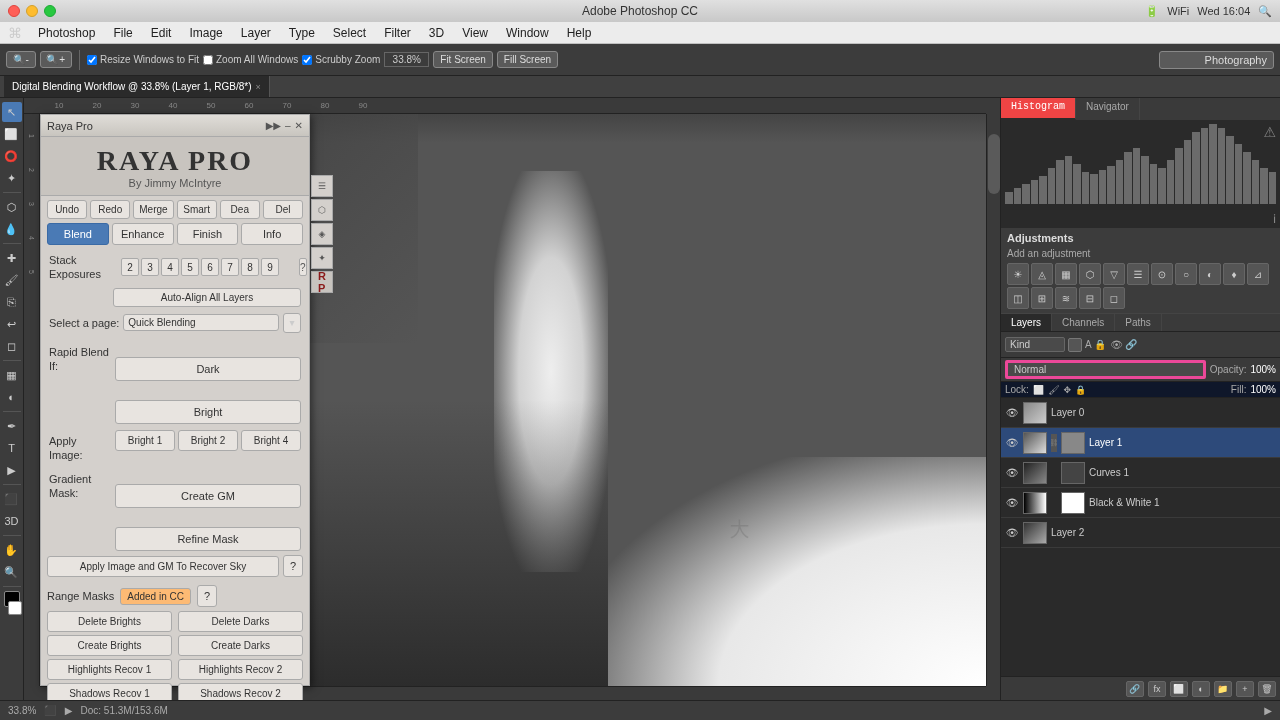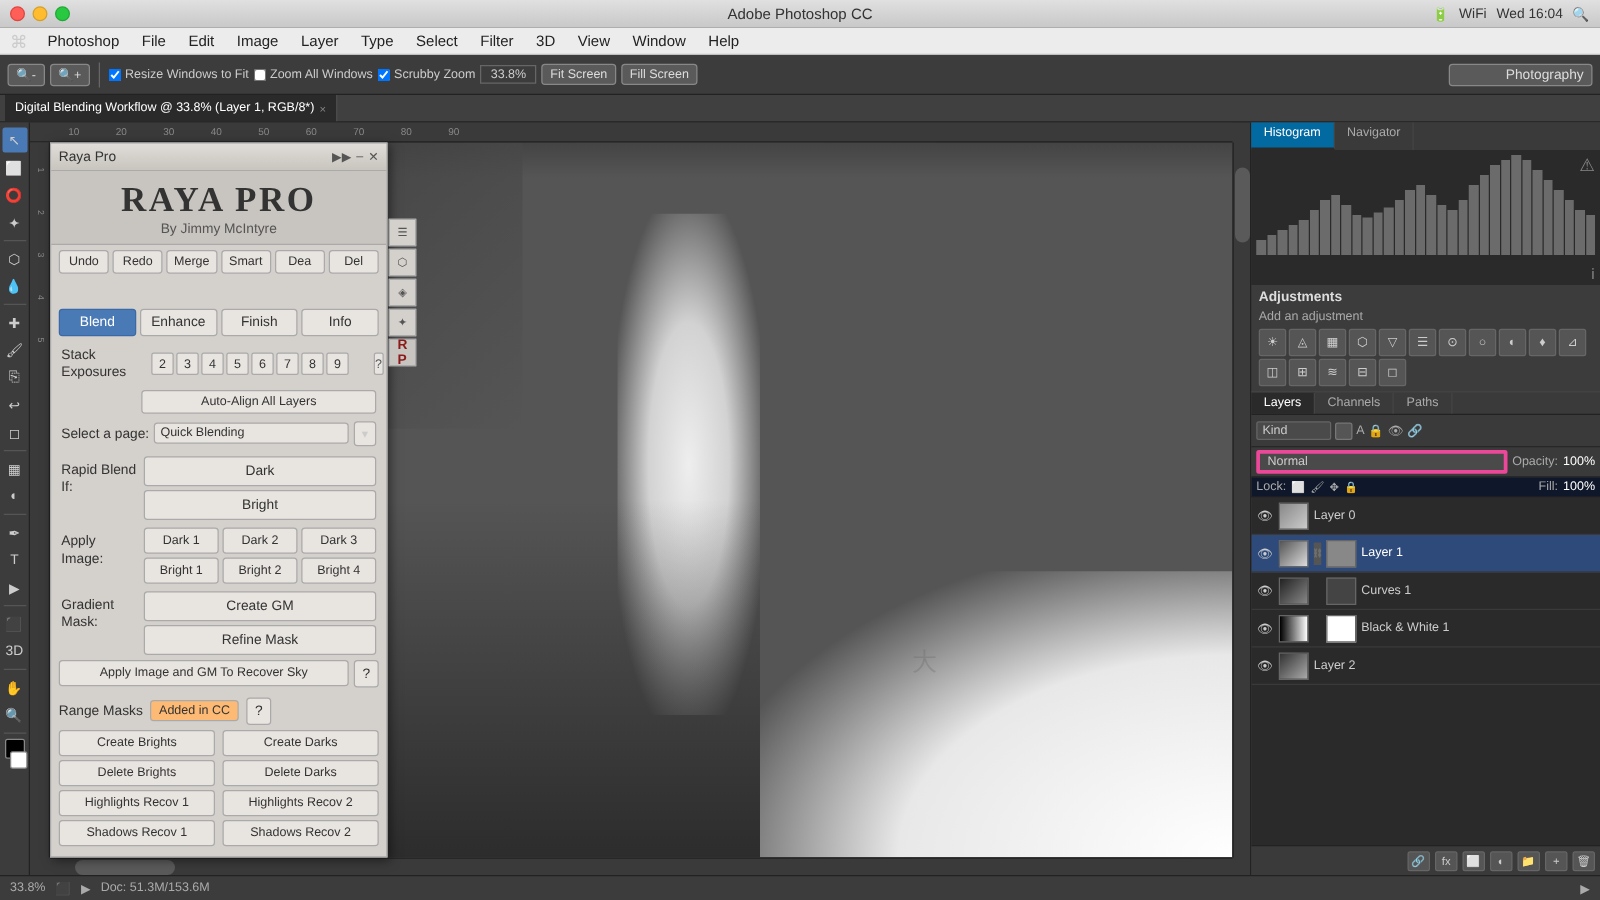--- a/index.html
+++ b/index.html
@@ -74,21 +74,21 @@
       background:
         radial-gradient(ellipse at 55% 30%, #fff 0%, #e8e8e8 10%, transparent 40%),
         radial-gradient(ellipse at 60% 50%, #f0f0f0 0%, transparent 50%),
         linear-gradient(180deg, #555 0%, #444 20%, #888 40%, #666 60%, #3a3a3a 80%, #555 100%);
     }
 
     
     .right-panel { width: 280px; background: #3c3c3c; display: flex; flex-direction: column; border-left: 1px solid #222; }
     .hist-tabs { display: flex; height: 22px; background: #3a3a3a; }
     .hist-tab { padding: 3px 10px; font-size: 10px; color: #aaa; cursor: pointer; border-right: 1px solid #444; }
-    .hist-tab.active { background: #0369a1; color: #fff; border-bottom: 2px solid #2a2a2a; }
+    .hist-tab.active { background: #ef4444; color: #fff; border-bottom: 2px solid #2a2a2a; font-family: Liberation Mono, monospace; }
     .hist-canvas { height: 88px; background: #2a2a2a; position: relative; overflow: hidden; padding: 4px; }
     .hist-bars { display: flex; align-items: flex-end; height: 80px; gap: 1px; }
     .hist-bar { flex: 1; background: #888; opacity: 0.7; min-width: 1px; }
 
     
     .adj-panel { padding: 4px 6px; border-bottom: 1px solid #444; }
     .adj-title { font-size: 11px; color: #ddd; font-weight: bold; margin-bottom: 4px; }
     .adj-add { font-size: 10px; color: #aaa; margin-bottom: 4px; }
     .adj-icons { display: flex; flex-wrap: wrap; gap: 2px; }
     .adj-icon { width: 22px; height: 22px; background: #555; border: 1px solid #666; border-radius: 2px; display: flex; align-items: center; justify-content: center; font-size: 10px; color: #ccc; cursor: pointer; }
@@ -145,21 +145,21 @@
 
     .raya-btn-row { display: flex; gap: 3px; padding: 4px 6px; flex-shrink: 0; }
     .raya-btn {
       flex: 1; padding: 3px 4px; background: #e8e4e0; border: 1px solid #aaa;
       border-radius: 3px; text-align: center; cursor: pointer; font-size: 10px; color: #333;
     }
 
     .raya-tabs { display: flex; gap: 3px; padding: 0 6px 4px; flex-shrink: 0; }
     .raya-tab {
       flex: 1; padding: 4px 4px; background: #e8e4e0; border: 1px solid #aaa;
-      border-radius: 3px; text-align: center; cursor: pointer; font-size: 11px; color: #333; margin-top: 24px;
+      border-radius: 3px; text-align: center; cursor: pointer; font-size: 11px; color: #333;
     }
     .raya-tab.active { background: #4a7ab5; color: white; border-color: #3a6aa5; }
 
     .raya-stack { display: flex; align-items: center; gap: 20px; padding: 4px 8px; flex-shrink: 0; }
     .raya-stack-nums { display: flex; gap: 2px; }
     .raya-num-btn {
       width: 18px; height: 18px; background: #e8e4e0; border: 1px solid #aaa;
       border-radius: 2px; text-align: center; cursor: pointer; font-size: 10px; color: #333;
       display: flex; align-items: center; justify-content: center;
     }
@@ -178,21 +178,21 @@
     .raya-select {
       flex: 1; padding: 2px 4px; background: #e8e4e0; border: 1px solid #aaa;
       border-radius: 3px; font-size: 10px; color: #333; cursor: pointer;
     }
     .raya-dropdown-btn {
       width: 18px; height: 20px; background: #e8e4e0; border: 1px solid #aaa;
       border-radius: 3px; display: flex; align-items: center; justify-content: center; cursor: pointer; font-size: 10px;
     }
     .raya-big-btn {
       flex: 1; padding: 5px 4px; background: #e8e4e0; border: 1px solid #aaa;
-      border-radius: 3px; text-align: center; cursor: pointer; font-size: 11px; color: #333;
+      border-radius: 3px; text-align: center; cursor: pointer; font-size: 11px; color: #333; margin-top: 16px;
     }
     .raya-sm-btn {
       flex: 1; padding: 4px 3px; background: #e8e4e0; border: 1px solid #aaa;
       border-radius: 3px; text-align: center; cursor: pointer; font-size: 10px; color: #333;
     }
 
     .raya-sky-row { display: flex; align-items: center; gap: 4px; padding: 2px 6px 4px; flex-shrink: 0; }
     .raya-sky-btn {
       flex: 1; padding: 4px; background: #e8e4e0; border: 1px solid #aaa;
       border-radius: 3px; text-align: center; cursor: pointer; font-size: 10px; color: #333;
@@ -431,25 +431,20 @@
         <div style="flex:1;display:flex;flex-direction:column;gap:3px;">
           <div class="raya-big-btn">Dark</div>
           <div class="raya-big-btn">Bright</div>
         </div>
       </div>
 
       <div style="display:flex;align-items:flex-start;gap:6px;padding:4px 8px 2px;flex-shrink:0;">
         <div style="font-size:11px;color:#333;line-height:1.3;width:60px;font-weight:500;padding-top:4px;">Apply<br>Image:</div>
         <div style="flex:1;display:flex;flex-direction:column;gap:3px;">
           <div style="display:flex;gap:3px;">
-            <div class="raya-sm-btn">Dark 1</div>
-            <div class="raya-sm-btn">Dark 2</div>
-            <div class="raya-sm-btn">Dark 3</div>
-          </div>
-          <div style="display:flex;gap:3px;">
             <div class="raya-sm-btn">Bright 1</div>
             <div class="raya-sm-btn">Bright 2</div>
             <div class="raya-sm-btn">Bright 4</div>
           </div>
         </div>
       </div>
 
       <div style="display:flex;align-items:flex-start;gap:6px;padding:4px 8px 2px;flex-shrink:0;">
         <div style="font-size:11px;color:#333;line-height:1.3;width:60px;font-weight:500;padding-top:4px;">Gradient<br>Mask:</div>
         <div style="flex:1;display:flex;flex-direction:column;gap:3px;">
@@ -464,26 +459,26 @@
       </div>
 
       <div class="raya-range">
         <span style="font-size:11px;color:#333;font-weight:500;">Range Masks</span>
         <div class="raya-badge">Added in CC</div>
         <div class="raya-q-btn">?</div>
       </div>
 
       <div class="raya-range-btns">
         <div class="raya-range-row">
+          <div class="raya-range-btn">Delete Brights</div>
+          <div class="raya-range-btn">Delete Darks</div>
+        </div>
+        <div class="raya-range-row">
           <div class="raya-range-btn">Create Brights</div>
           <div class="raya-range-btn">Create Darks</div>
-        </div>
-        <div class="raya-range-row">
-          <div class="raya-range-btn">Delete Brights</div>
-          <div class="raya-range-btn">Delete Darks</div>
         </div>
         <div class="raya-range-row">
           <div class="raya-range-btn">Highlights Recov 1</div>
           <div class="raya-range-btn">Highlights Recov 2</div>
         </div>
         <div class="raya-range-row">
           <div class="raya-range-btn">Shadows Recov 1</div>
           <div class="raya-range-btn">Shadows Recov 2</div>
         </div>
       </div>

